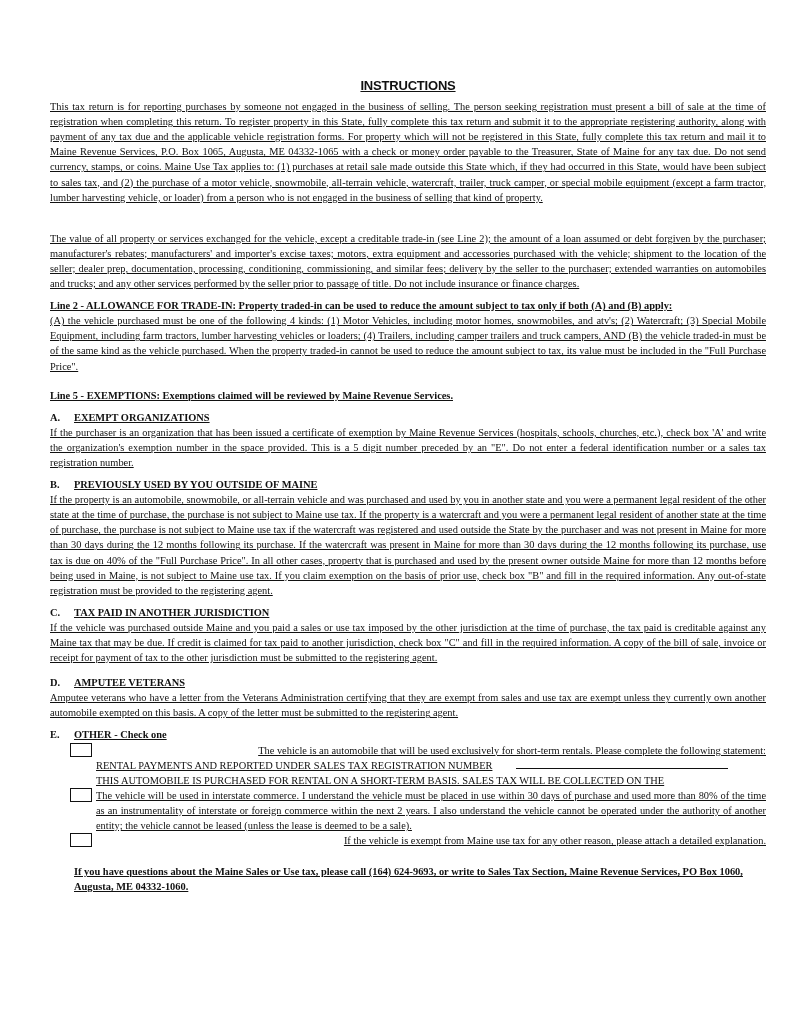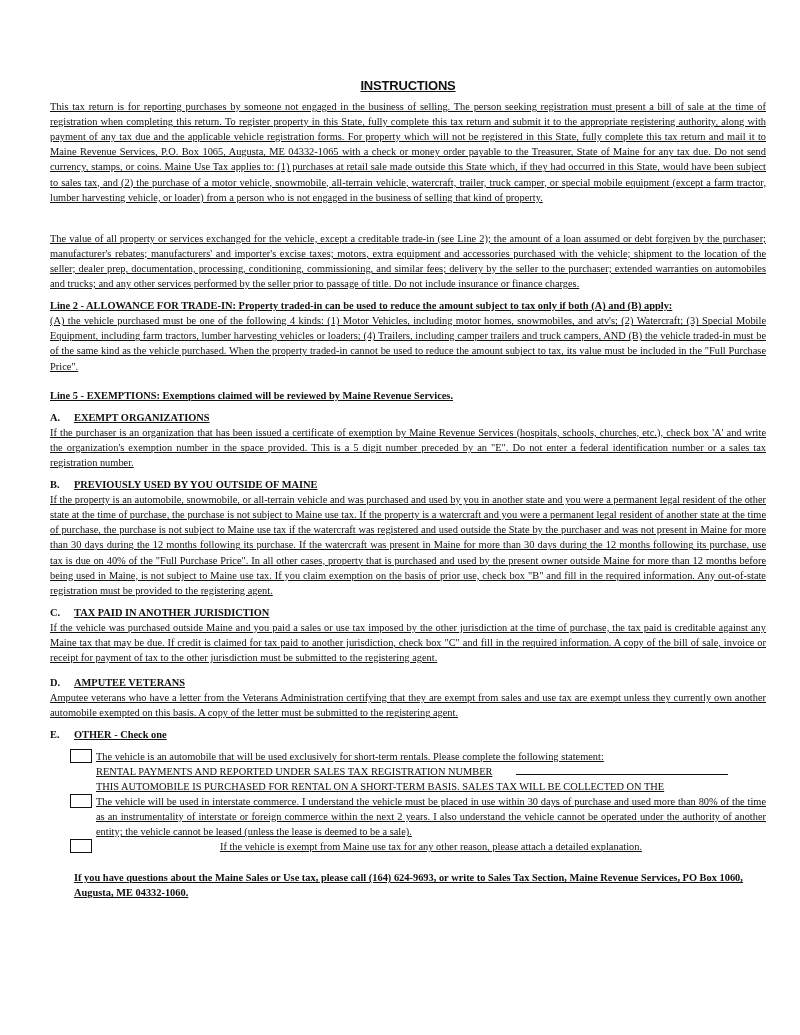--- a/index.html
+++ b/index.html
@@ -107,31 +107,31 @@
   <div class="section">
     <p class="sub-head"><span class="letter">D.</span><span>AMPUTEE VETERANS</span></p>
     <p>Amputee veterans who have a letter from the Veterans Administration certifying that they are exempt from sales and use tax are exempt unless they currently own another automobile exempted on this basis.  A copy of the letter must be submitted to the registering agent.</p>
   </div>
 
   <div class="other">
     <p class="sub-head"><span class="letter">E.</span><span>OTHER - Check one</span></p>
 
     <div class="check-row">
       <span class="checkbox"></span>
-      <p style="text-align:left;margin-top:6px;">The vehicle is an automobile that will be used exclusively for short-term rentals.  Please complete the following statement:</p>
+      <p style="text-align:right;">The vehicle is an automobile that will be used exclusively for short-term rentals.  Please complete the following statement:</p>
       <p class="caps"><span>RENTAL PAYMENTS AND REPORTED UNDER SALES TAX REGISTRATION NUMBER</span><span class="reg-line"></span></p>
       <p class="caps">THIS AUTOMOBILE IS PURCHASED FOR RENTAL ON A SHORT-TERM BASIS.  SALES TAX WILL BE COLLECTED ON THE</p>
     </div>
 
     <div class="check-row">
       <span class="checkbox"></span>
       <p>The vehicle will be used in interstate commerce.  I understand the vehicle must be placed in use within 30 days of purchase and used more than 80% of the time as an instrumentality of  interstate or foreign commerce within the next 2 years.  I also understand the vehicle cannot be operated under the authority of another entity; the vehicle cannot be leased (unless the lease is deemed to be a sale).</p>
     </div>
 
     <div class="check-row">
       <span class="checkbox"></span>
-      <p style="text-align:center;">If the vehicle is exempt from Maine use tax for any other reason, please attach a detailed explanation.</p>
+      <p style="text-align:right;">If the vehicle is exempt from Maine use tax for any other reason, please attach a detailed explanation.</p>
     </div>
   </div>
 
   <p class="contact">If you have questions about the Maine Sales or Use tax, please call (164) 624-9693, or write to Sales Tax Section, Maine Revenue Services, PO Box 1060, Augusta, ME   04332-1060.</p>
 
 </div>
 
 </body></html>

